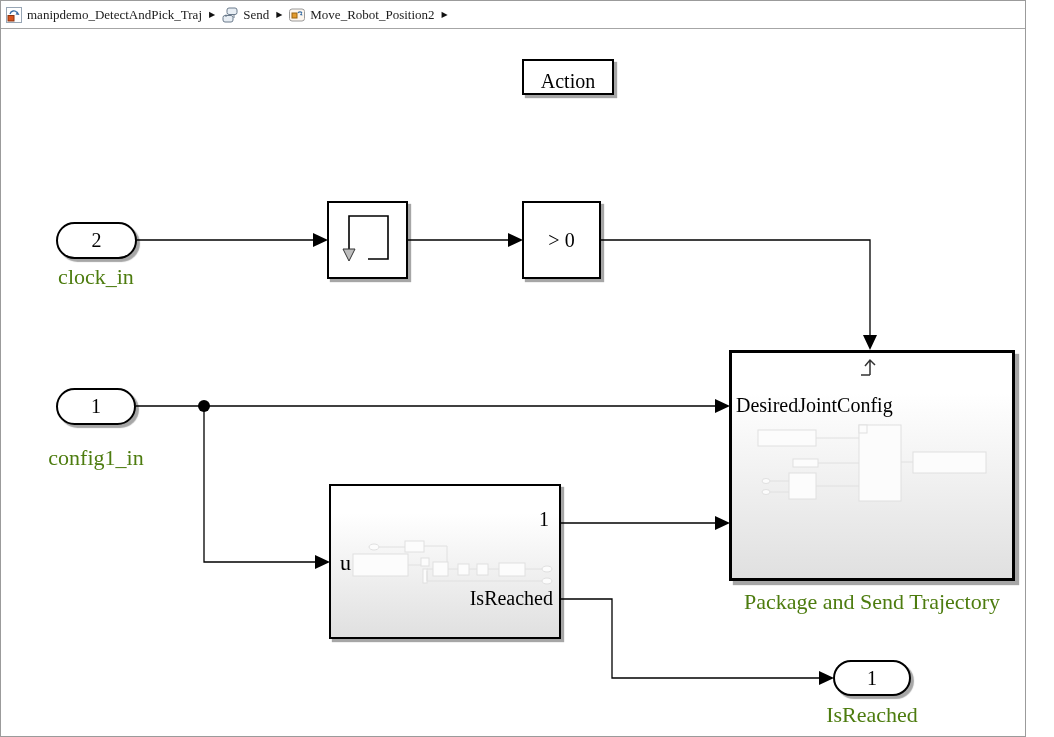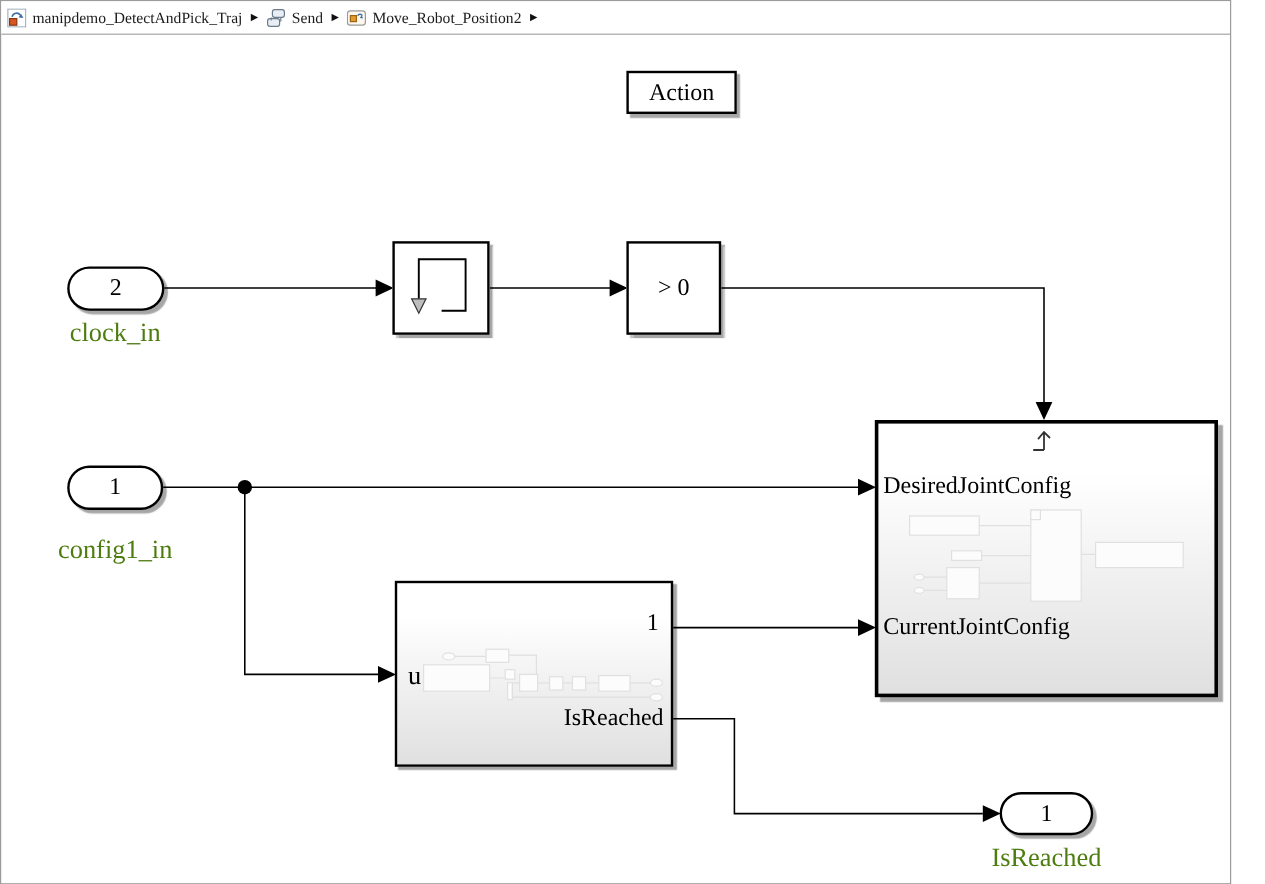--- a/index.html
+++ b/index.html
@@ -24,21 +24,21 @@
   
   .port{position:absolute;width:80px;height:37px;box-sizing:border-box;border:2px solid #000;
         border-radius:18.5px;background:#fff;box-shadow:3px 3px 1px rgba(0,0,0,.35);z-index:2;
         display:flex;align-items:center;justify-content:center;font-size:20px;color:#000;}
   
   .lbl{position:absolute;transform:translateX(-50%);font-size:22px;color:#4d7c0f;
        white-space:nowrap;z-index:2;}
   .inlabel{position:absolute;font-size:20px;color:#000;white-space:nowrap;}
   .preview{position:absolute;left:0;top:0;}
   .annotation{position:absolute;background:#fff;border:2px solid #000;box-sizing:border-box;
-        box-shadow:3px 3px 1px rgba(0,0,0,.35);z-index:2;display:flex;align-items:center;
+        box-shadow:3px 3px 1px rgba(0,0,0,.35);z-index:2;display:flex;align-items:flex-end;
         justify-content:center;font-size:20px;color:#000;}
 </style>
 </head>
 <body>
 
 <div class="app">
 
   <div class="breadcrumb">
     <span class="crumb">
       <svg class="bc-icon" viewBox="0 0 16 16">
@@ -161,21 +161,21 @@
       <line x1="84" y1="133" x2="127" y2="133"></line>
       <rect x="127" y="72" width="42" height="76"></rect>
       <rect x="127" y="72" width="8" height="8"></rect>
       <line x1="169" y1="109" x2="181" y2="109"></line>
       <rect x="181" y="99" width="73" height="21"></rect>
     </svg>
     <svg style="position:absolute;left:125px;top:1px;" width="26" height="24" viewBox="0 0 26 24">
       <path d="M4,21 H13 M13,21 V7 M8,12 L13,6 L18,11" fill="none" stroke="#333" stroke-width="1.5"></path>
     </svg>
     <span class="inlabel" style="left:4px;top:41px;">DesiredJointConfig</span>
-    <span class="inlabel" style="left:4px;top:158px;">CurrentJointConfig</span>
   </div>
+  <div class="lbl" style="left:871px;top:588px;">Package and Send Trajectory</div>
 
   <div class="port" style="left:832px;top:659px;width:78px;height:36px;">
       <span>1</span>
     </div>
   <div class="lbl" style="left:871px;top:701px;">IsReached</div>
 
 </div>
 
 </body></html>

